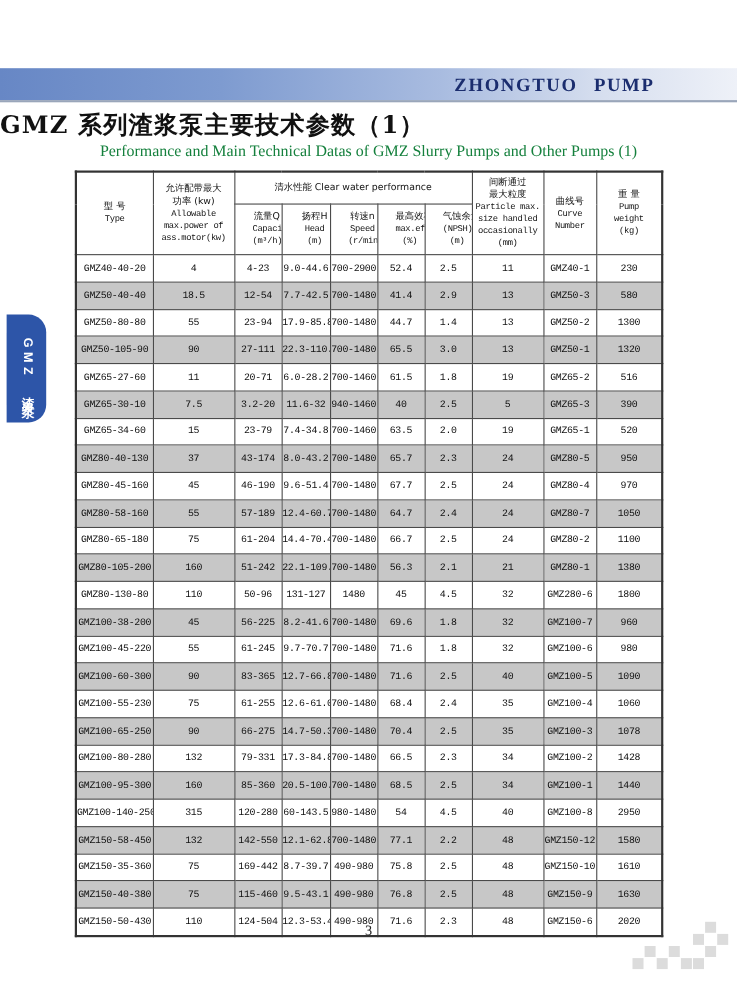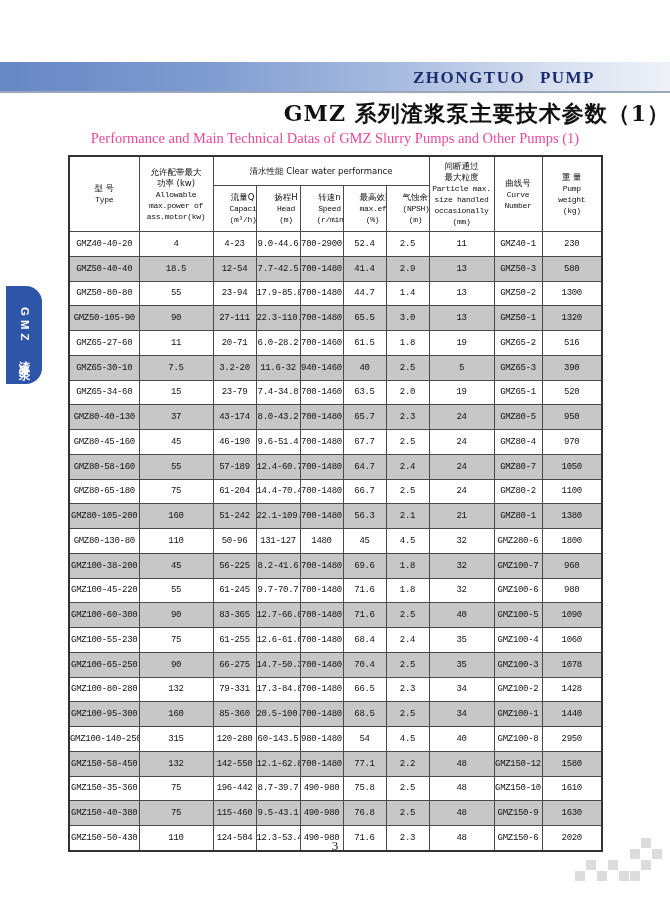--- a/index.html
+++ b/index.html
@@ -22,27 +22,27 @@
     white-space:nowrap;
   }
   .brand{
     position:absolute;right:75px;top:0;height:29px;line-height:31px;
     font-family:"Liberation Serif", serif;font-weight:bold;font-size:17px;
     color:var(--brand_navy,#1b2d6e);letter-spacing:1.5px;word-spacing:9px;white-space:nowrap;text-align:center;
   }
 
   
   .title{
-    position:absolute;left:0;top:99px;width:670px;text-align:right;
+    position:absolute;left:0;top:99px;width:670px;text-align:left;
     font-family:"DejaVu Serif", serif;font-weight:600;font-size:22px;color:#111;
     letter-spacing:1px;white-space:nowrap;
   }
   .subtitle{
     position:absolute;left:0;top:130px;width:670px;text-align:center;
-    font-family:"Liberation Serif", serif;font-size:14.5px;color:#ec4899;white-space:nowrap;
+    font-family:"Liberation Serif", serif;font-size:14.5px;color:#15803d;white-space:nowrap;
   }
 
   
   .side-tab{
     position:absolute;left:6px;top:286px;width:36px;height:98px;
     background:var(--accent_blue,#2d55a8);border-radius:0 16px 16px 0;
     display:flex;align-items:center;justify-content:center;
   }
   .side-tab span{
     writing-mode:vertical-rl;text-orientation:mixed;
@@ -437,21 +437,21 @@
           <td>700-1480</td>
           <td>77.1</td>
           <td>2.2</td>
           <td>48</td>
           <td>GMZ150-12</td>
           <td>1580</td>
         </tr>
         <tr>
           <td>GMZ150-35-360</td>
           <td>75</td>
-          <td>196-442</td>
+          <td>169-442</td>
           <td>8.7-39.7</td>
           <td>490-980</td>
           <td>75.8</td>
           <td>2.5</td>
           <td>48</td>
           <td>GMZ150-10</td>
           <td>1610</td>
         </tr>
         <tr class="shade">
           <td>GMZ150-40-380</td>

